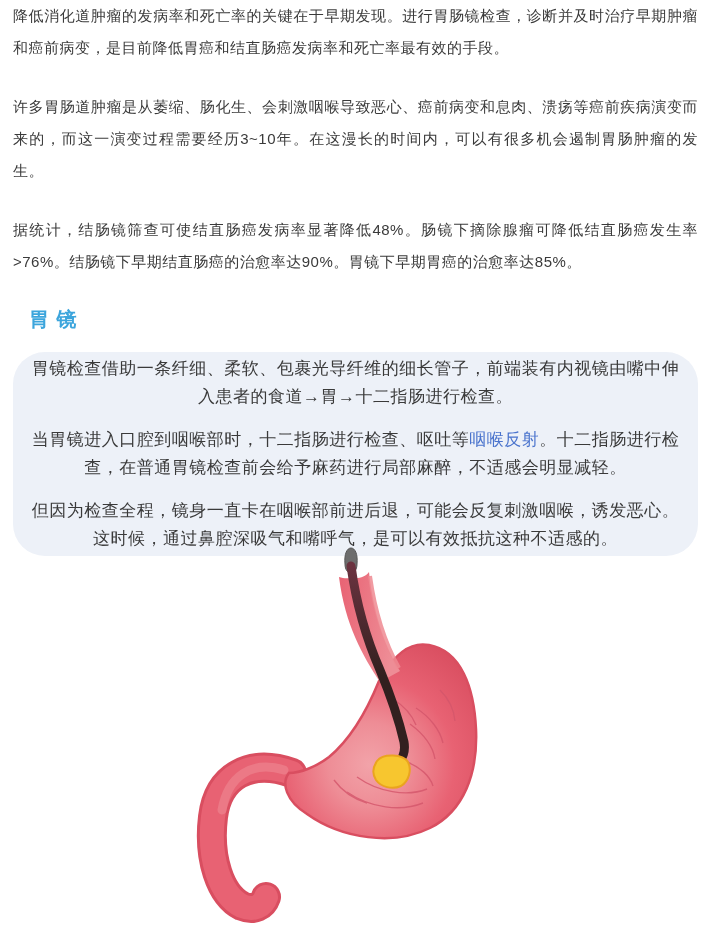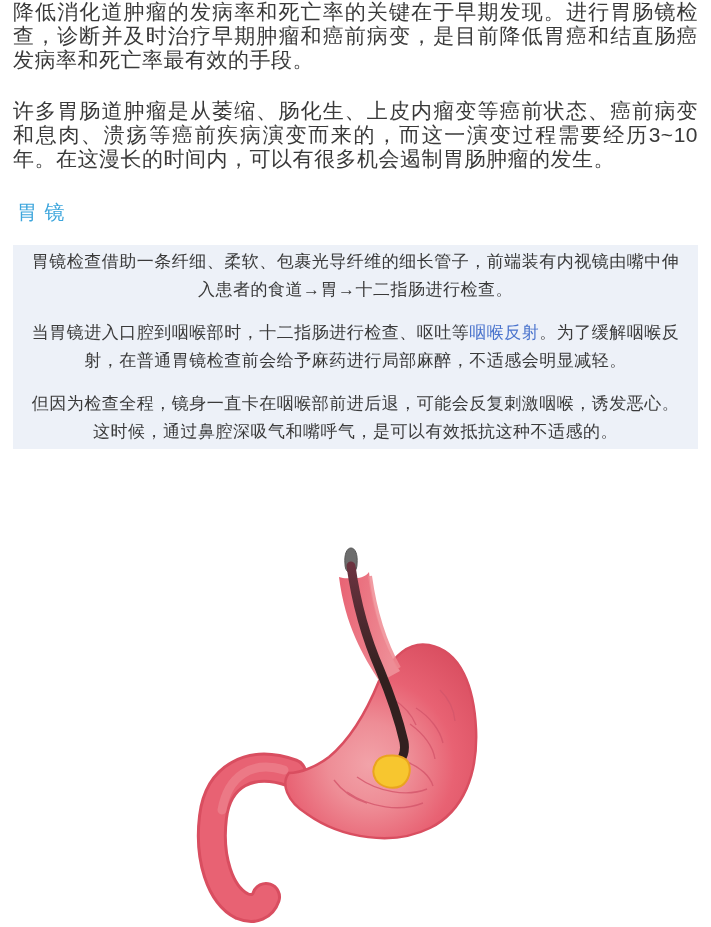--- a/index.html
+++ b/index.html
@@ -24,35 +24,36 @@
   .page{
     position:relative;
     width:711px;height:927px;
     background:var(--page-bg);
     font-family:"Liberation Sans","DejaVu Sans",sans-serif;
     color:var(--text-color);
     overflow:hidden;
   }
   .content{padding:0 13px;}
   .para{
-    font-size:21px;line-height:24px;
+    font-size:15px;line-height:32px;
     margin:0 0 27px 0;
     text-align:justify;
     letter-spacing:0.5px;
   }
   .section-heading{
     font-size:20px;line-height:28px;
-    font-weight:normal;
+    font-weight:bold;
     color:var(--heading-color);
-    margin:6px 0 19px 4px;
+    margin:6px 0 19px 16px;
     letter-spacing:1px;
   }
   .highlight-box{
     background:var(--box-bg);
     padding:3px 12px;
+    border-radius:32px;
   }
   .box-para{
     font-size:17px;line-height:28px;
     margin:0 0 15px 0;
     text-align:center;
     letter-spacing:0.5px;
   }
   .box-para:last-child{margin-bottom:0;}
   .term-link{
     color:var(--link-color);
@@ -82,29 +83,30 @@
   stop.sc-bot{stop-color:var(--scope-dark);}
 </style>
 </head>
 <body>
 
 <div class="page">
   <div class="content">
 
     <p class="para">降低消化道肿瘤的发病率和死亡率的关键在于早期发现。进行胃肠镜检查，诊断并及时治疗早期肿瘤和癌前病变，是目前降低胃癌和结直肠癌发病率和死亡率最有效的手段。</p>
 
-    <p class="para">许多胃肠道肿瘤是从萎缩、肠化生、上皮内瘤变等癌前状态、癌前病变和息肉、溃疡等癌前疾病演变而来的，而这一演变过程需要经历3~10年。在这漫长的时间内，可以有很多机会遏制胃肠肿瘤的发生。</p>
+    <p class="para">许多胃肠道肿瘤是从萎缩、肠化生、会刺激咽喉导致恶心、癌前病变和息肉、溃疡等癌前疾病演变而来的，而这一演变过程需要经历3~10年。在这漫长的时间内，可以有很多机会遏制胃肠肿瘤的发生。</p>
 
+    <p class="para">据统计，结肠镜筛查可使结直肠癌发病率显著降低48%。肠镜下摘除腺瘤可降低结直肠癌发生率&gt;76%。结肠镜下早期结直肠癌的治愈率达90%。胃镜下早期胃癌的治愈率达85%。</p>
 
     <h2 class="section-heading">胃 镜</h2>
 
     <div class="highlight-box">
       <p class="box-para">胃镜检查借助一条纤细、柔软、包裹光导纤维的细长管子，前端装有内视镜由嘴中伸入患者的食道→胃→十二指肠进行检查。</p>
 
-      <p class="box-para"><span>当胃镜进入口腔到咽喉部时，十二指肠进行检查、呕吐等</span><a class="term-link">咽喉反射</a><span>。为了缓解咽喉反射，在普通胃镜检查前会给予麻药进行局部麻醉，不适感会明显减轻。</span></p>
+      <p class="box-para"><span>当胃镜进入口腔到咽喉部时，十二指肠进行检查、呕吐等</span><a class="term-link">咽喉反射</a><span>。十二指肠进行检查，在普通胃镜检查前会给予麻药进行局部麻醉，不适感会明显减轻。</span></p>
 
       <p class="box-para">但因为检查全程，镜身一直卡在咽喉部前进后退，可能会反复刺激咽喉，诱发恶心。这时候，通过鼻腔深吸气和嘴呼气，是可以有效抵抗这种不适感的。</p>
     </div>
   </div>
 
   <svg class="illustration" viewBox="0 0 380 387" width="380" height="387" xmlns="http://www.w3.org/2000/svg">
     <defs>
       <radialGradient id="stomachGrad" cx="0.44" cy="0.62" r="0.72">
         <stop class="s-light" offset="0"></stop>
         <stop class="s-mid" offset="0.3"></stop>

